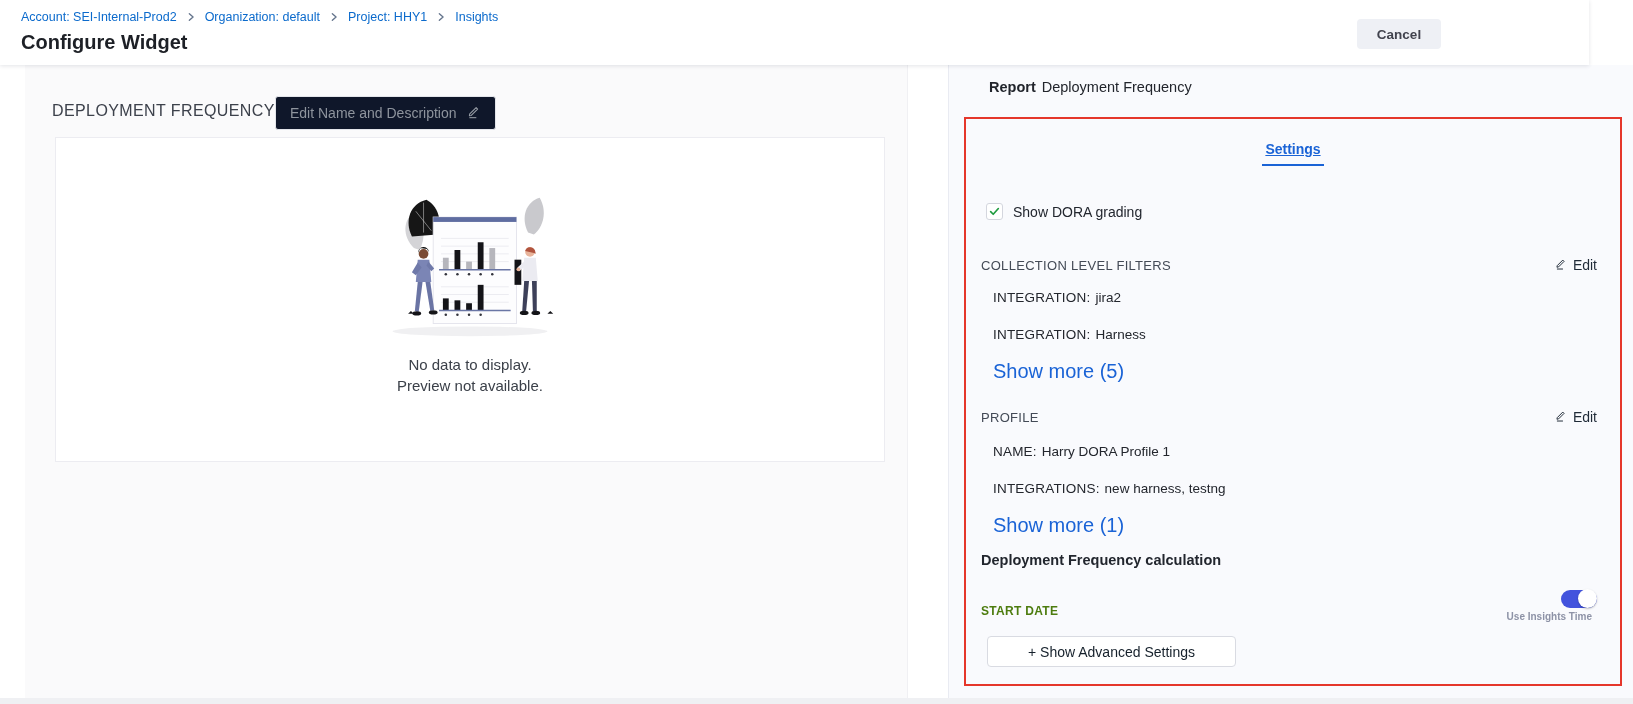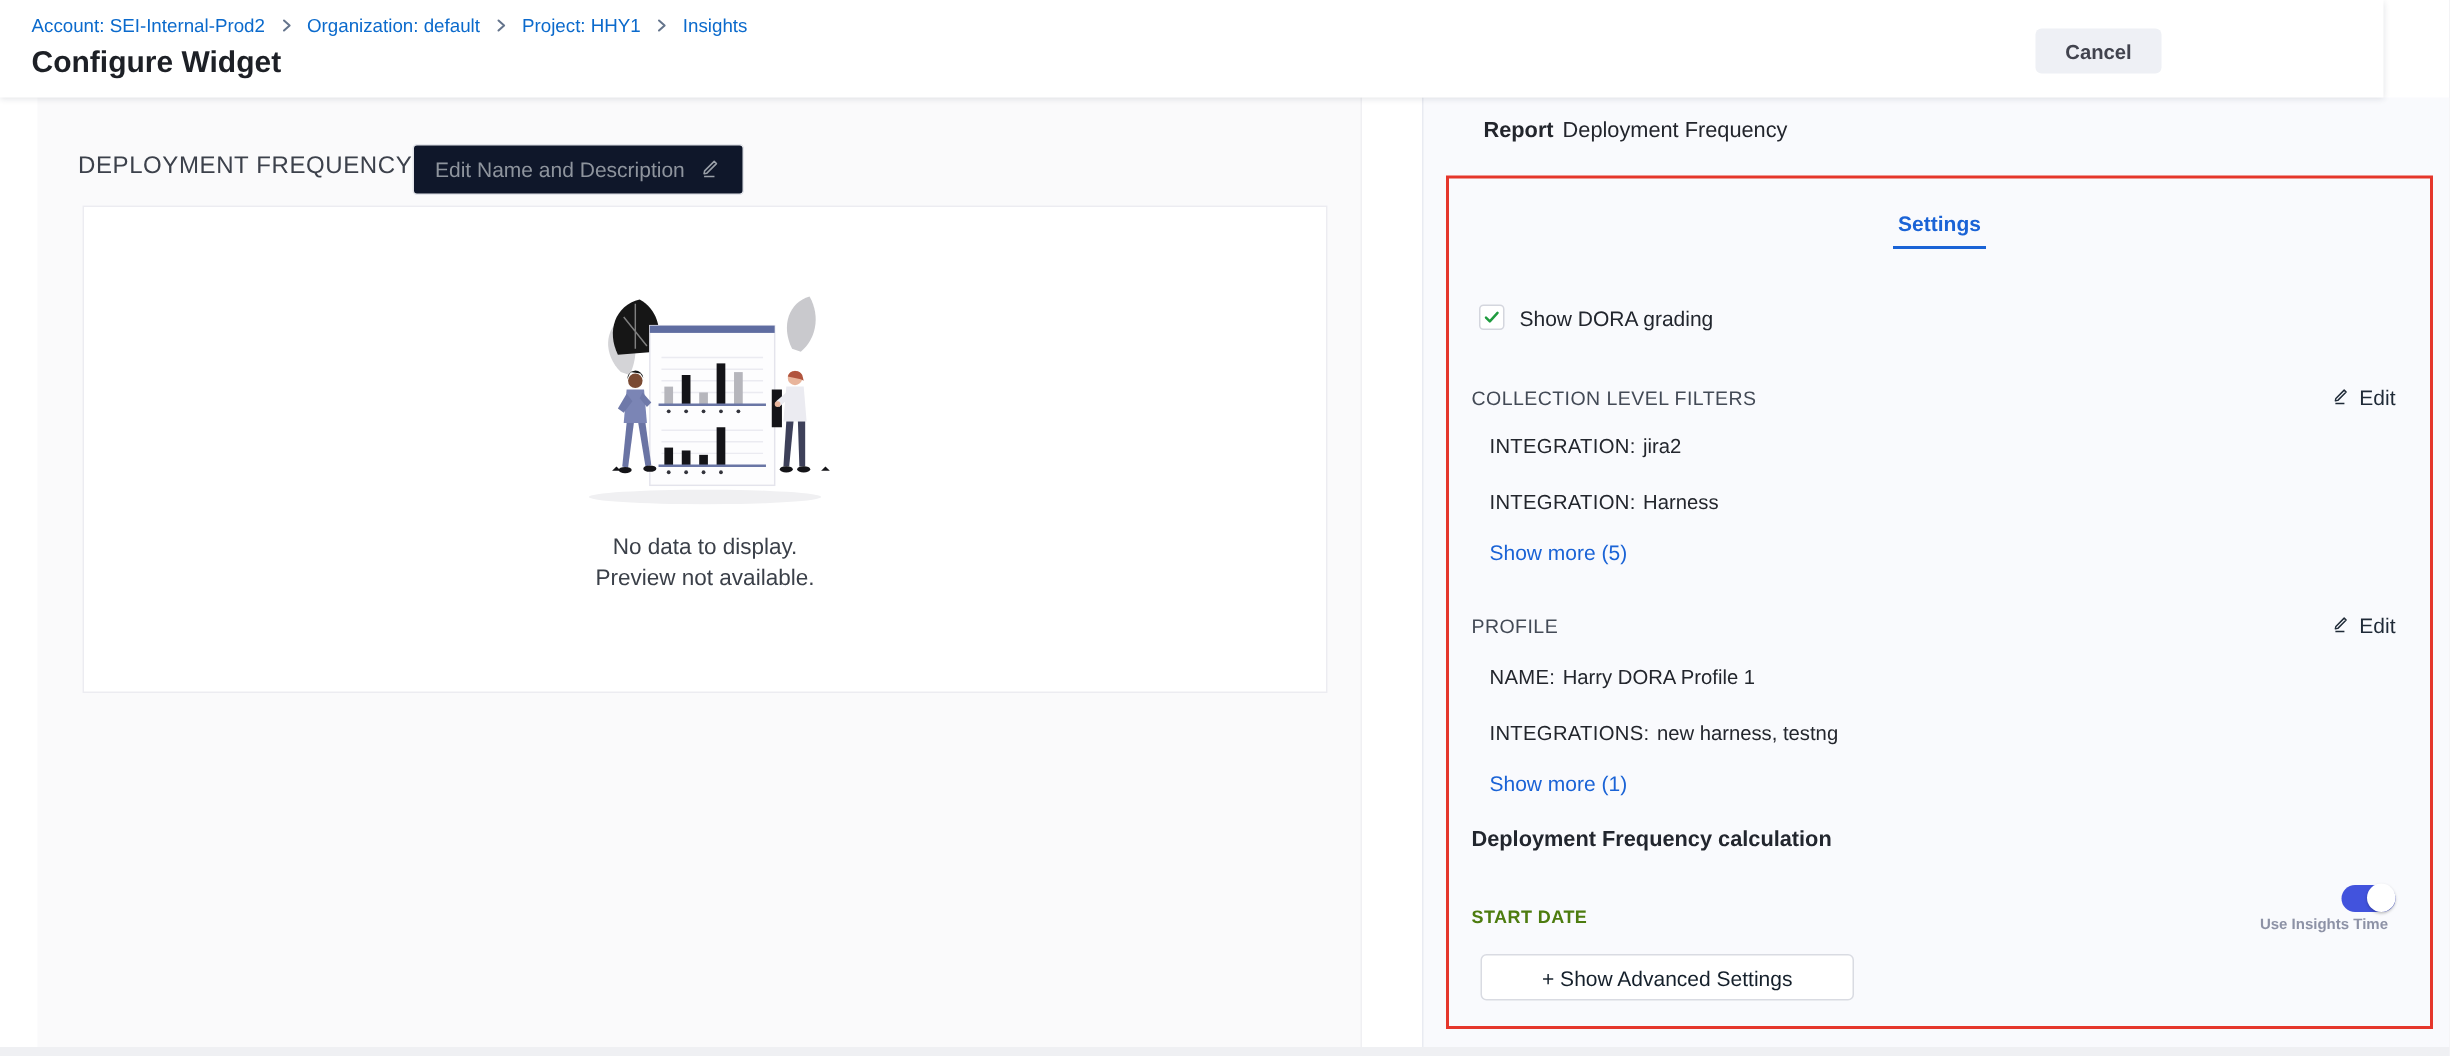--- a/index.html
+++ b/index.html
@@ -39,37 +39,37 @@
   .no-data { text-align:center; margin-top:14px; font-size:15px; color:#3b4049; line-height:21px; }
 
   
   .right-panel { position:absolute; left:948px; top:0; width:685px; height:633px;
                  background:#f9fafd; border-left:1px solid #e9ebf2; }
   .report-line { position:absolute; left:40px; top:14px; font-size:14.5px; color:#22252c; }
   .report-line .rep-b { font-weight:700; margin-right:6px; }
   .red-box { position:absolute; left:15px; top:52px; width:658px; height:569px; border:2px solid #e5362b; }
 
   .tab-settings { position:absolute; left:0; right:0; top:22px; text-align:center;
-                  font-size:14px; font-weight:700; color:#1a63d6; cursor:pointer; }
+                  font-size:14px; font-weight:700; color:#1a63d6; cursor:pointer;text-decoration:underline; }
   .tab-underline { position:absolute; left:50%; margin-left:-31px; top:45px; width:62px; height:2px; background:#1a63d6; }
 
   .dora-row { position:absolute; left:20px; top:84px; display:flex; align-items:center; gap:10px;
               font-size:14px; color:#22262e; }
   .checkbox { width:17px; height:17px; background:#fff; border:1px solid #d4d6de; border-radius:3px;
               display:flex; align-items:center; justify-content:center; cursor:pointer; }
 
   .section-row { position:absolute; left:15px; right:23px; display:flex;
                  justify-content:space-between; align-items:center; }
   .section-title { font-size:13px; color:#434a56; letter-spacing:.3px; }
   .edit-link { display:flex; align-items:flex-start; gap:6px; font-size:14px; color:#1f2a37; cursor:pointer; }
   .edit-link svg { display:block; }
 
   .kv-row { position:absolute; left:27px; font-size:13.5px; color:#23262d; }
   .kv-label { font-weight:500; margin-right:5px; letter-spacing:.2px; }
-  .link { position:absolute; left:27px; font-size:14px; color:#1a63d6; cursor:pointer; }
+  .link { position:absolute; left:27px; font-size:20px; color:#1a63d6; cursor:pointer; }
 
   .calc-title { position:absolute; left:15px; top:433px; font-size:14.5px; font-weight:700; color:#22262e; }
   .start-date { position:absolute; left:15px; top:485px; font-size:12px; font-weight:700;
                 color:#4d7c0f; letter-spacing:.3px; }
   .toggle { position:absolute; left:595px; top:471px; width:36px; height:18px; border-radius:9px;
             background:#4253dd; cursor:pointer; }
   .toggle .knob { position:absolute; right:0px; top:-1px; width:19px; height:19px; border-radius:50%;
                   background:#fff; box-shadow:0 1px 2px rgba(0,0,0,.25); }
   .use-insights { position:absolute; right:28px; top:492px; font-size:10px; font-weight:700; color:#8d92a6; }
 

